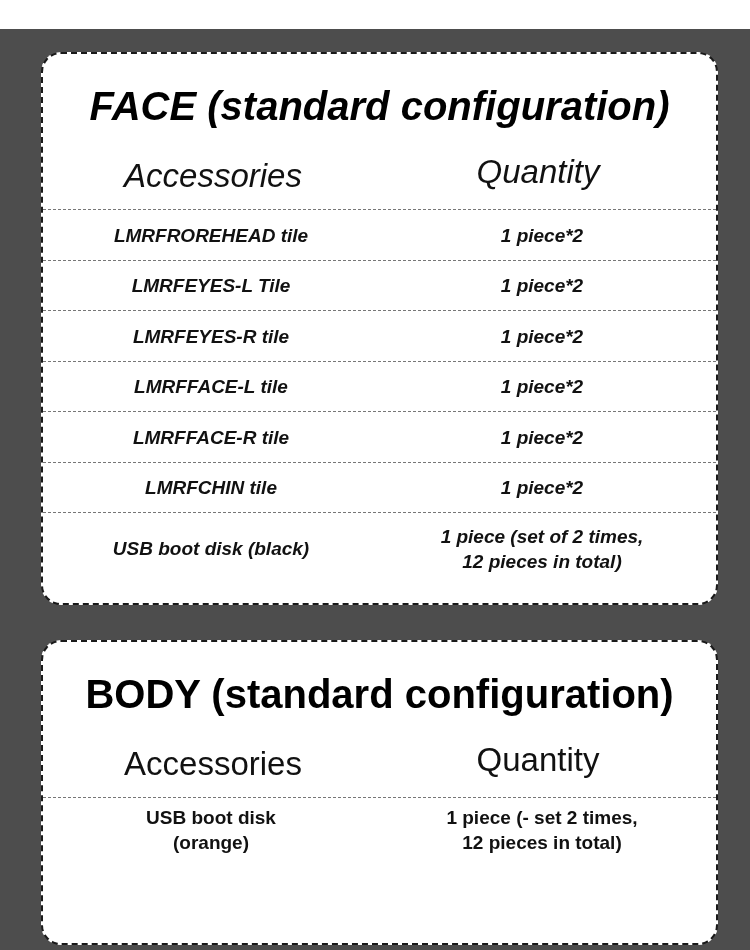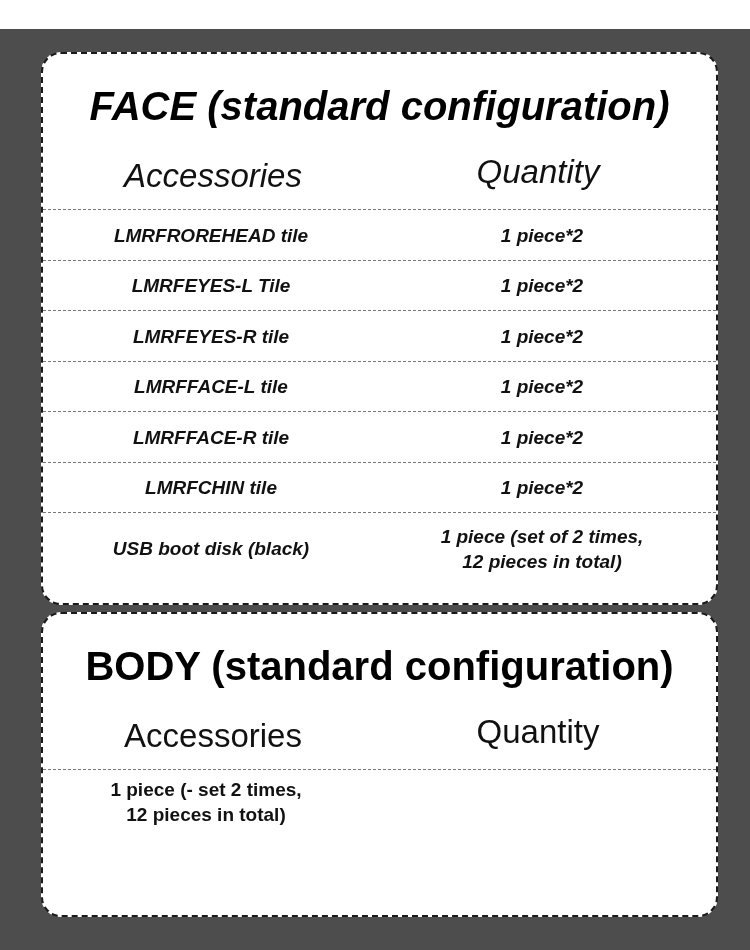--- a/index.html
+++ b/index.html
@@ -13,21 +13,21 @@
     background: #4d4d4d;
   }
   .card {
     position: absolute; left: 41px; width: 677px;
     background: #ffffff;
     border: 2px dashed #1a1a1a;
     border-radius: 20px;
     box-sizing: border-box;
   }
   #face { top: 52px; height: 553px; font-style: italic; }
-  #body { top: 612px; height: 305px; }
+  #body { top: 640px; height: 305px; }
   .title {
     position: absolute; left: 0; width: 100%; text-align: center;
     font-weight: bold; font-size: 40px; color: #000; letter-spacing: 0px;
   }
   #face .title { top: 30px; }
   #body .title { top: 30px; }
   .hdr {
     position: absolute; font-size: 33px; color: #111; text-align: center;
   }
   .hdr.acc { left: 40px; width: 260px; }
@@ -93,19 +93,23 @@
     </div>
   </div>
 </div>
 
 <div class="card" id="body">
   <div class="title">BODY (standard configuration)</div>
   <div class="hdr acc">Accessories</div>
   <div class="hdr qty">Quantity</div>
   <div class="rows" style="top:155px;">
     <div class="row" style="height:88px; padding-bottom:24px;">
+      <div class="cell a">
+        <div>USB boot disk</div>
+        <div>(orange)</div>
+      </div>
       <div class="cell q">
         <div>1 piece (- set 2 times,</div>
         <div>12 pieces in total)</div>
       </div>
     </div>
   </div>
 </div>
 
 </body></html>

